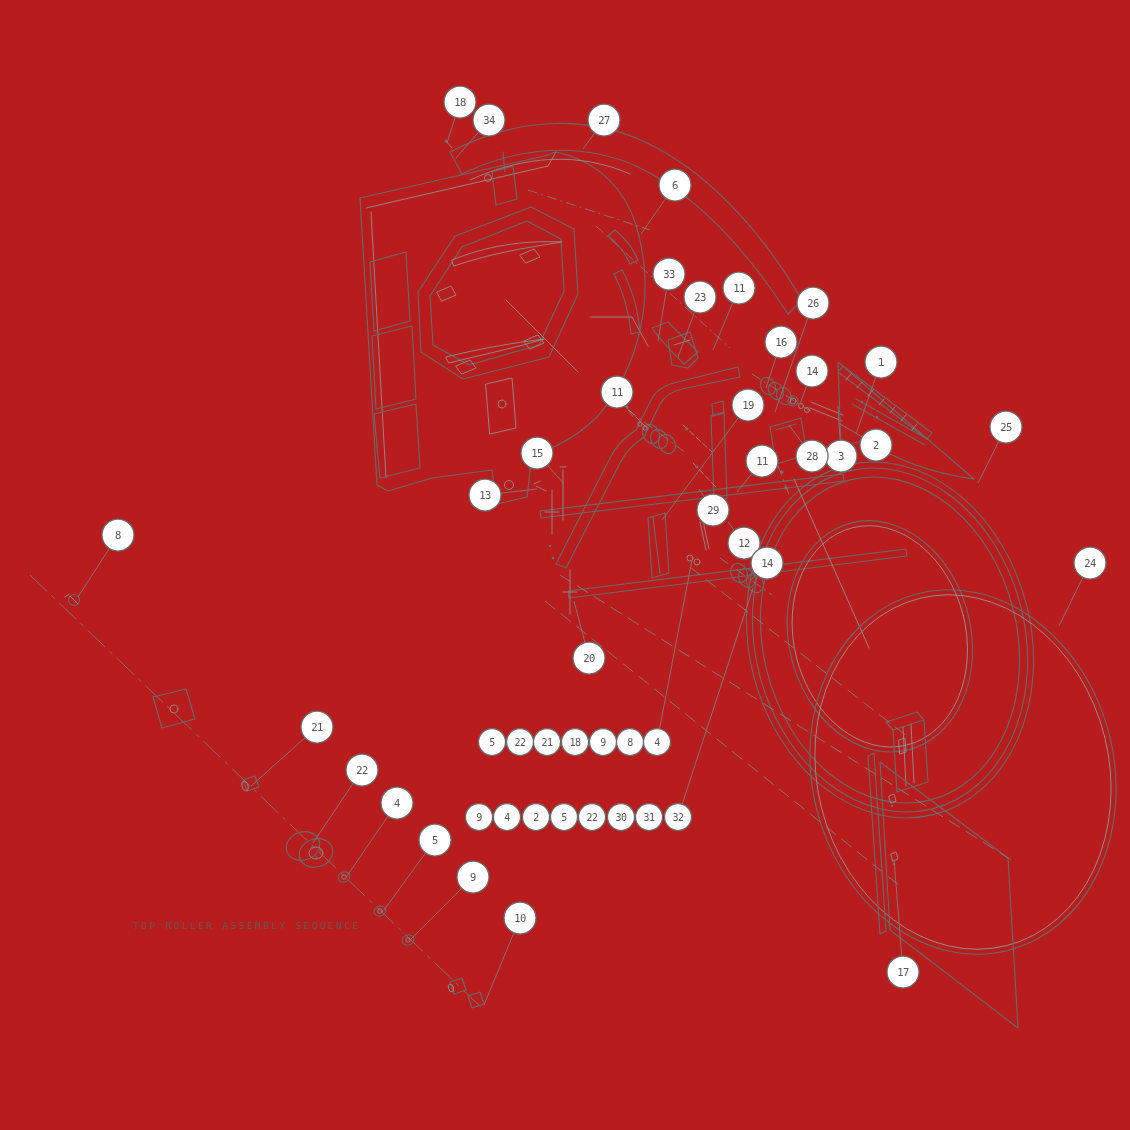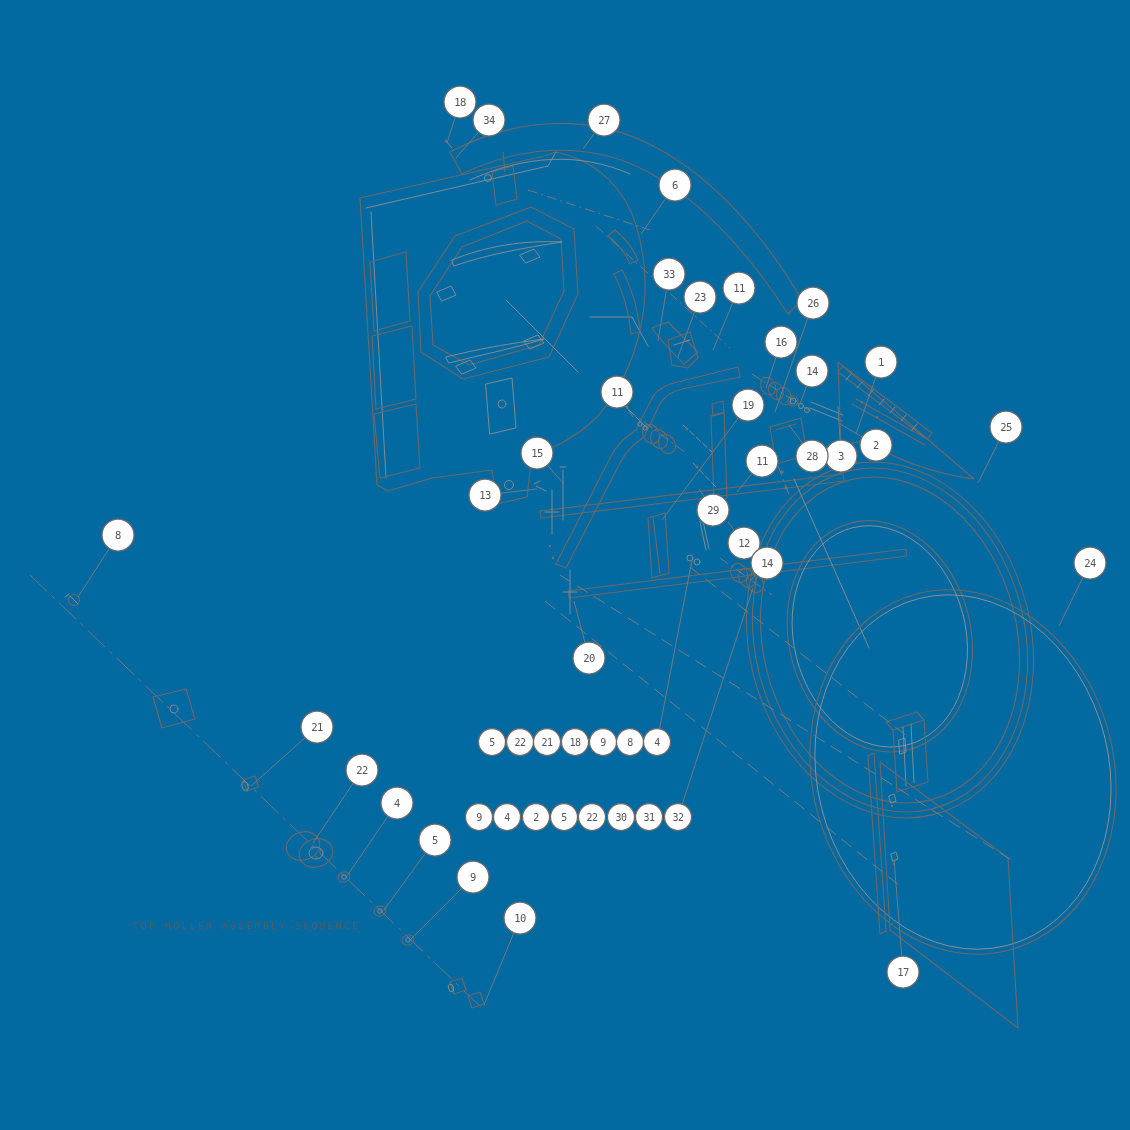--- a/index.html
+++ b/index.html
@@ -1,16 +1,16 @@
 <!DOCTYPE html>
 <html><head>
 <meta charset="utf-8">
 <style>
   html,body{margin:0;padding:0;background:#fff;}
-  .page{width:1130px;height:1130px;position:relative;background:#0369a1;overflow:hidden;text-align:center;}
+  .page{width:1130px;height:1130px;position:relative;background:#b91c1c;overflow:hidden;text-align:center;}
   svg{display:block;}
   .s  {stroke:#696969;fill:none;stroke-width:1.15;stroke-linejoin:round;stroke-linecap:round;}
   .sl {stroke:#8f8f8f;fill:none;stroke-width:0.9;stroke-linejoin:round;stroke-linecap:round;}
   .dash    {stroke:#7d7d7d;fill:none;stroke-width:0.95;stroke-dasharray:13 7;}
   .dashdot {stroke:#7d7d7d;fill:none;stroke-width:0.9;stroke-dasharray:10 4 2 4;}
   .ctr     {stroke:#777;fill:none;stroke-width:0.95;stroke-dasharray:24 6 4 6;}
   .leader  {stroke:#7a7a7a;stroke-width:0.95;}
   .balloon {fill:#fffefe;stroke:#6b6b6b;stroke-width:1.25;}
   .bnum    {font-family:"DejaVu Sans Mono",monospace;font-size:10.5px;fill:#565656;text-anchor:middle;letter-spacing:-0.5px;}
   .bnum-s  {font-family:"DejaVu Sans Mono",monospace;font-size:10px;fill:#565656;text-anchor:middle;letter-spacing:-0.5px;}

